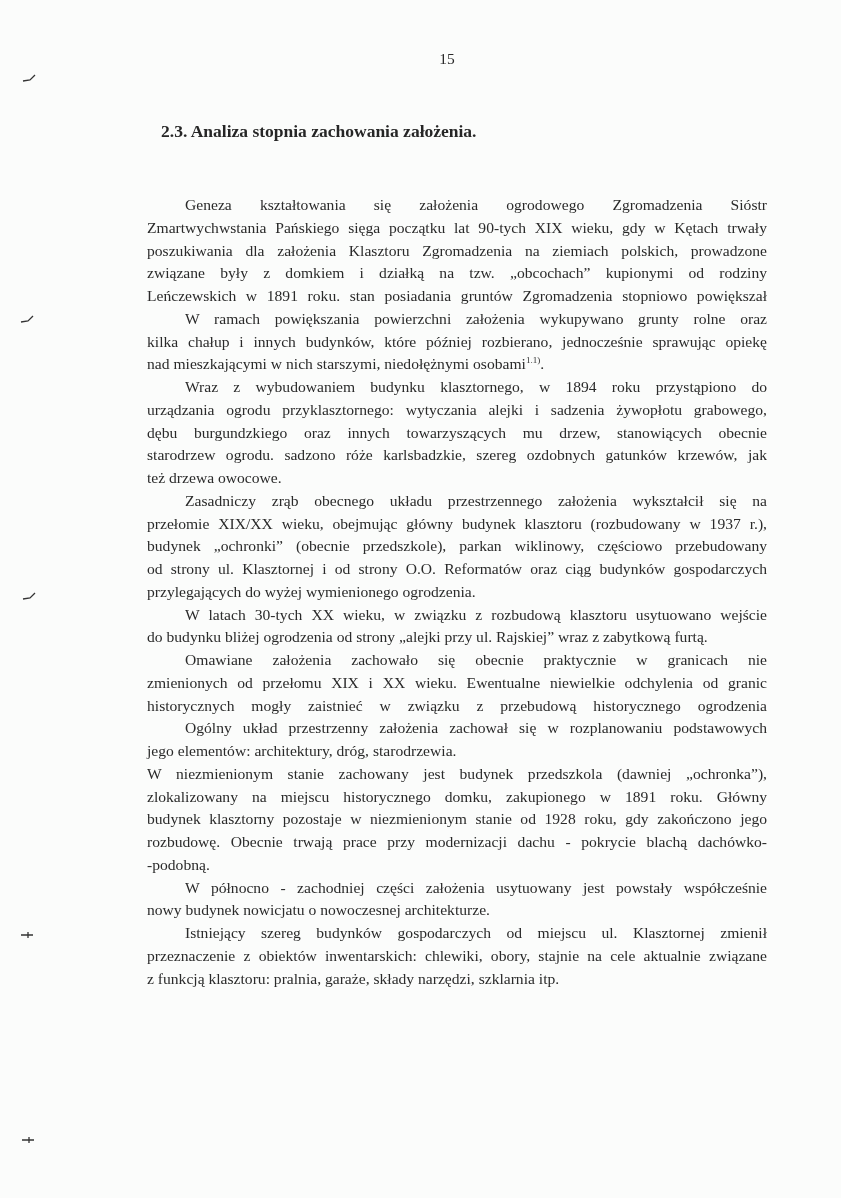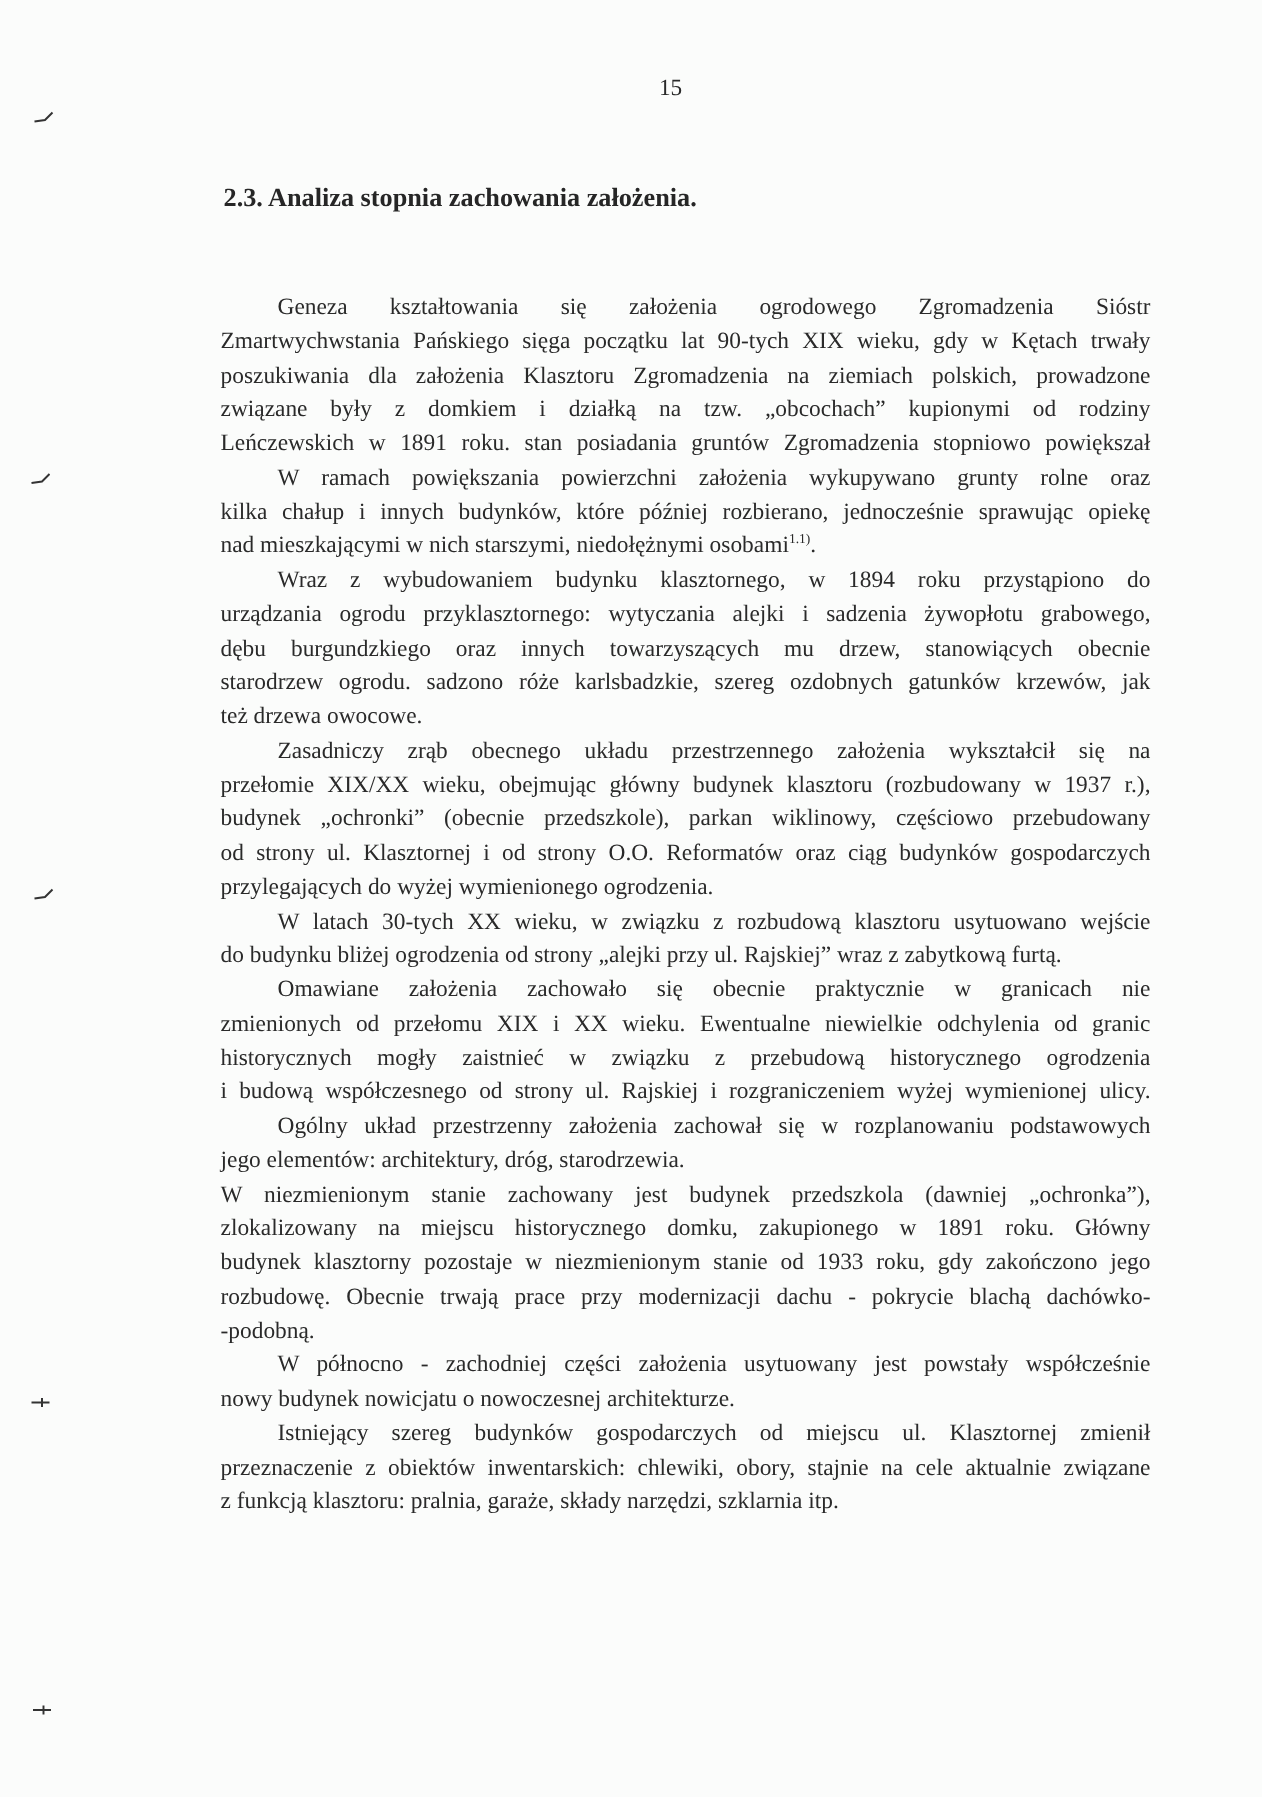--- a/index.html
+++ b/index.html
@@ -7,21 +7,21 @@
     width: 841px; height: 1198px; position: relative; overflow: hidden;
     background: #fbfcfb;
     font-family: "Liberation Serif", serif;
     color: #2a2a2a;
   }
   .page-number {
     position: absolute; left: 0; width: 894px; top: 50px;
     text-align: center; font-size: 15.5px;
   }
   .heading {
-    position: absolute; left: 149px; top: 121px;
+    position: absolute; left: 161px; top: 121px;
     font-size: 17.5px; font-weight: bold; color: #262626; text-align: center;
   }
   .body-text {
     position: absolute; left: 147px; top: 194px; width: 620px;
     font-size: 15.6px; line-height: 22.75px;
   }
   .line { display: block; white-space: nowrap; height: 22.75px; }
   .line.j { text-align: justify; text-align-last: justify; white-space: normal; overflow: hidden; }
   .line.ind { padding-left: 38px; }
   sup { font-size: 9px; line-height: 0; vertical-align: 6px; }
@@ -51,26 +51,25 @@
     <span class="line j ind"><span>Zasadniczy zrąb obecnego układu przestrzennego założenia wykształcił się na</span></span>
     <span class="line j"><span>przełomie XIX/XX wieku, obejmując główny budynek klasztoru (rozbudowany w 1937 r.),</span></span>
     <span class="line j"><span>budynek „ochronki” (obecnie przedszkole), parkan wiklinowy, częściowo przebudowany</span></span>
     <span class="line j"><span>od strony ul. Klasztornej i od strony O.O. Reformatów oraz ciąg budynków gospodarczych</span></span>
     <span class="line"><span>przylegających do wyżej wymienionego ogrodzenia.</span></span>
     <span class="line j ind"><span>W latach 30-tych XX wieku, w związku z rozbudową klasztoru usytuowano wejście</span></span>
     <span class="line"><span>do budynku bliżej ogrodzenia od strony „alejki przy ul. Rajskiej” wraz z zabytkową furtą.</span></span>
     <span class="line j ind"><span>Omawiane założenia zachowało się obecnie praktycznie w granicach nie</span></span>
     <span class="line j"><span>zmienionych od przełomu XIX i XX wieku. Ewentualne niewielkie odchylenia od granic</span></span>
     <span class="line j"><span>historycznych mogły zaistnieć w związku z przebudową historycznego ogrodzenia</span></span>
-    <span class="line j"><span>i budową współczesnego od strony ul. Rajskiej i rozgraniczeniem wyżej wymienionej ulicy.</span></span>
     <span class="line j ind"><span>Ogólny układ przestrzenny założenia zachował się w rozplanowaniu podstawowych</span></span>
     <span class="line"><span>jego elementów: architektury, dróg, starodrzewia.</span></span>
     <span class="line j"><span>W niezmienionym stanie zachowany jest budynek przedszkola (dawniej „ochronka”),</span></span>
     <span class="line j"><span>zlokalizowany na miejscu historycznego domku, zakupionego w 1891 roku. Główny</span></span>
-    <span class="line j"><span>budynek klasztorny pozostaje w niezmienionym stanie od 1933 roku, gdy zakończono jego</span></span>
+    <span class="line j"><span>budynek klasztorny pozostaje w niezmienionym stanie od 1928 roku, gdy zakończono jego</span></span>
     <span class="line j"><span>rozbudowę. Obecnie trwają prace przy modernizacji dachu - pokrycie blachą dachówko-</span></span>
     <span class="line"><span>-podobną.</span></span>
     <span class="line j ind"><span>W północno - zachodniej części założenia usytuowany jest powstały współcześnie</span></span>
     <span class="line"><span>nowy budynek nowicjatu o nowoczesnej architekturze.</span></span>
     <span class="line j ind"><span>Istniejący szereg budynków gospodarczych od miejscu ul. Klasztornej zmienił</span></span>
     <span class="line j"><span>przeznaczenie z obiektów inwentarskich: chlewiki, obory, stajnie na cele aktualnie związane</span></span>
     <span class="line"><span>z funkcją klasztoru: pralnia, garaże, składy narzędzi, szklarnia itp.</span></span>
   </div>
 
 <div id="marks">

